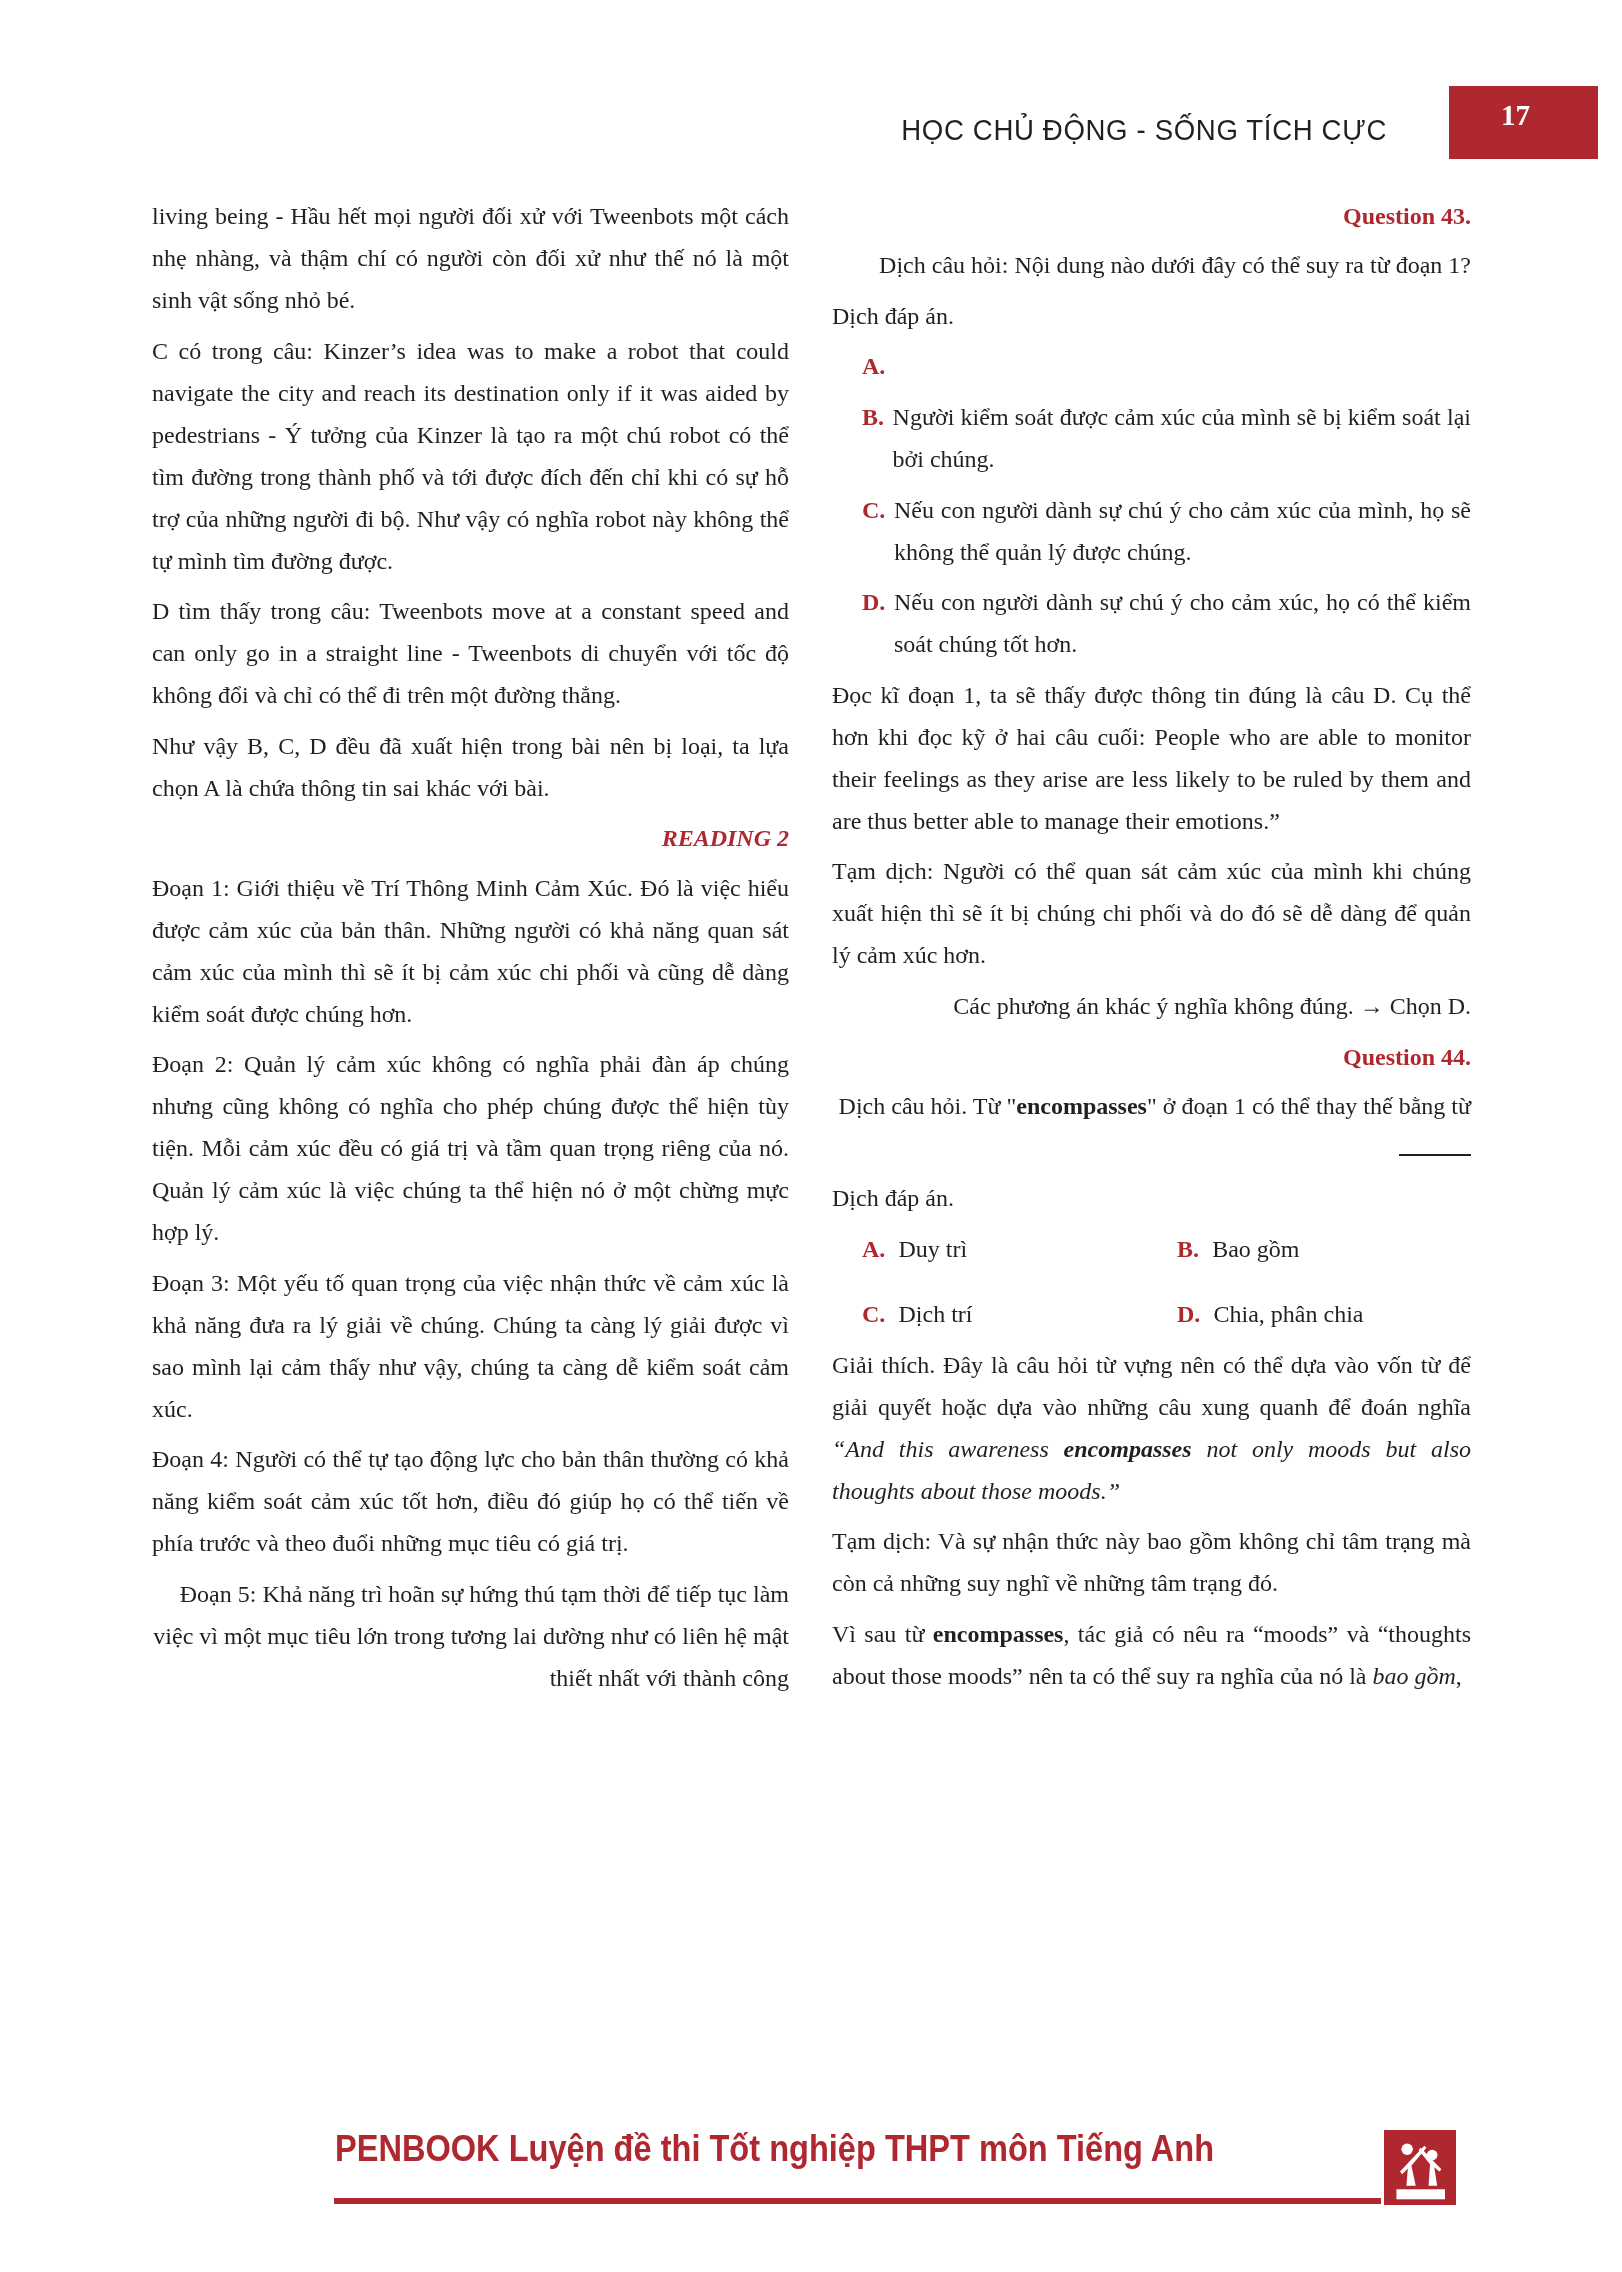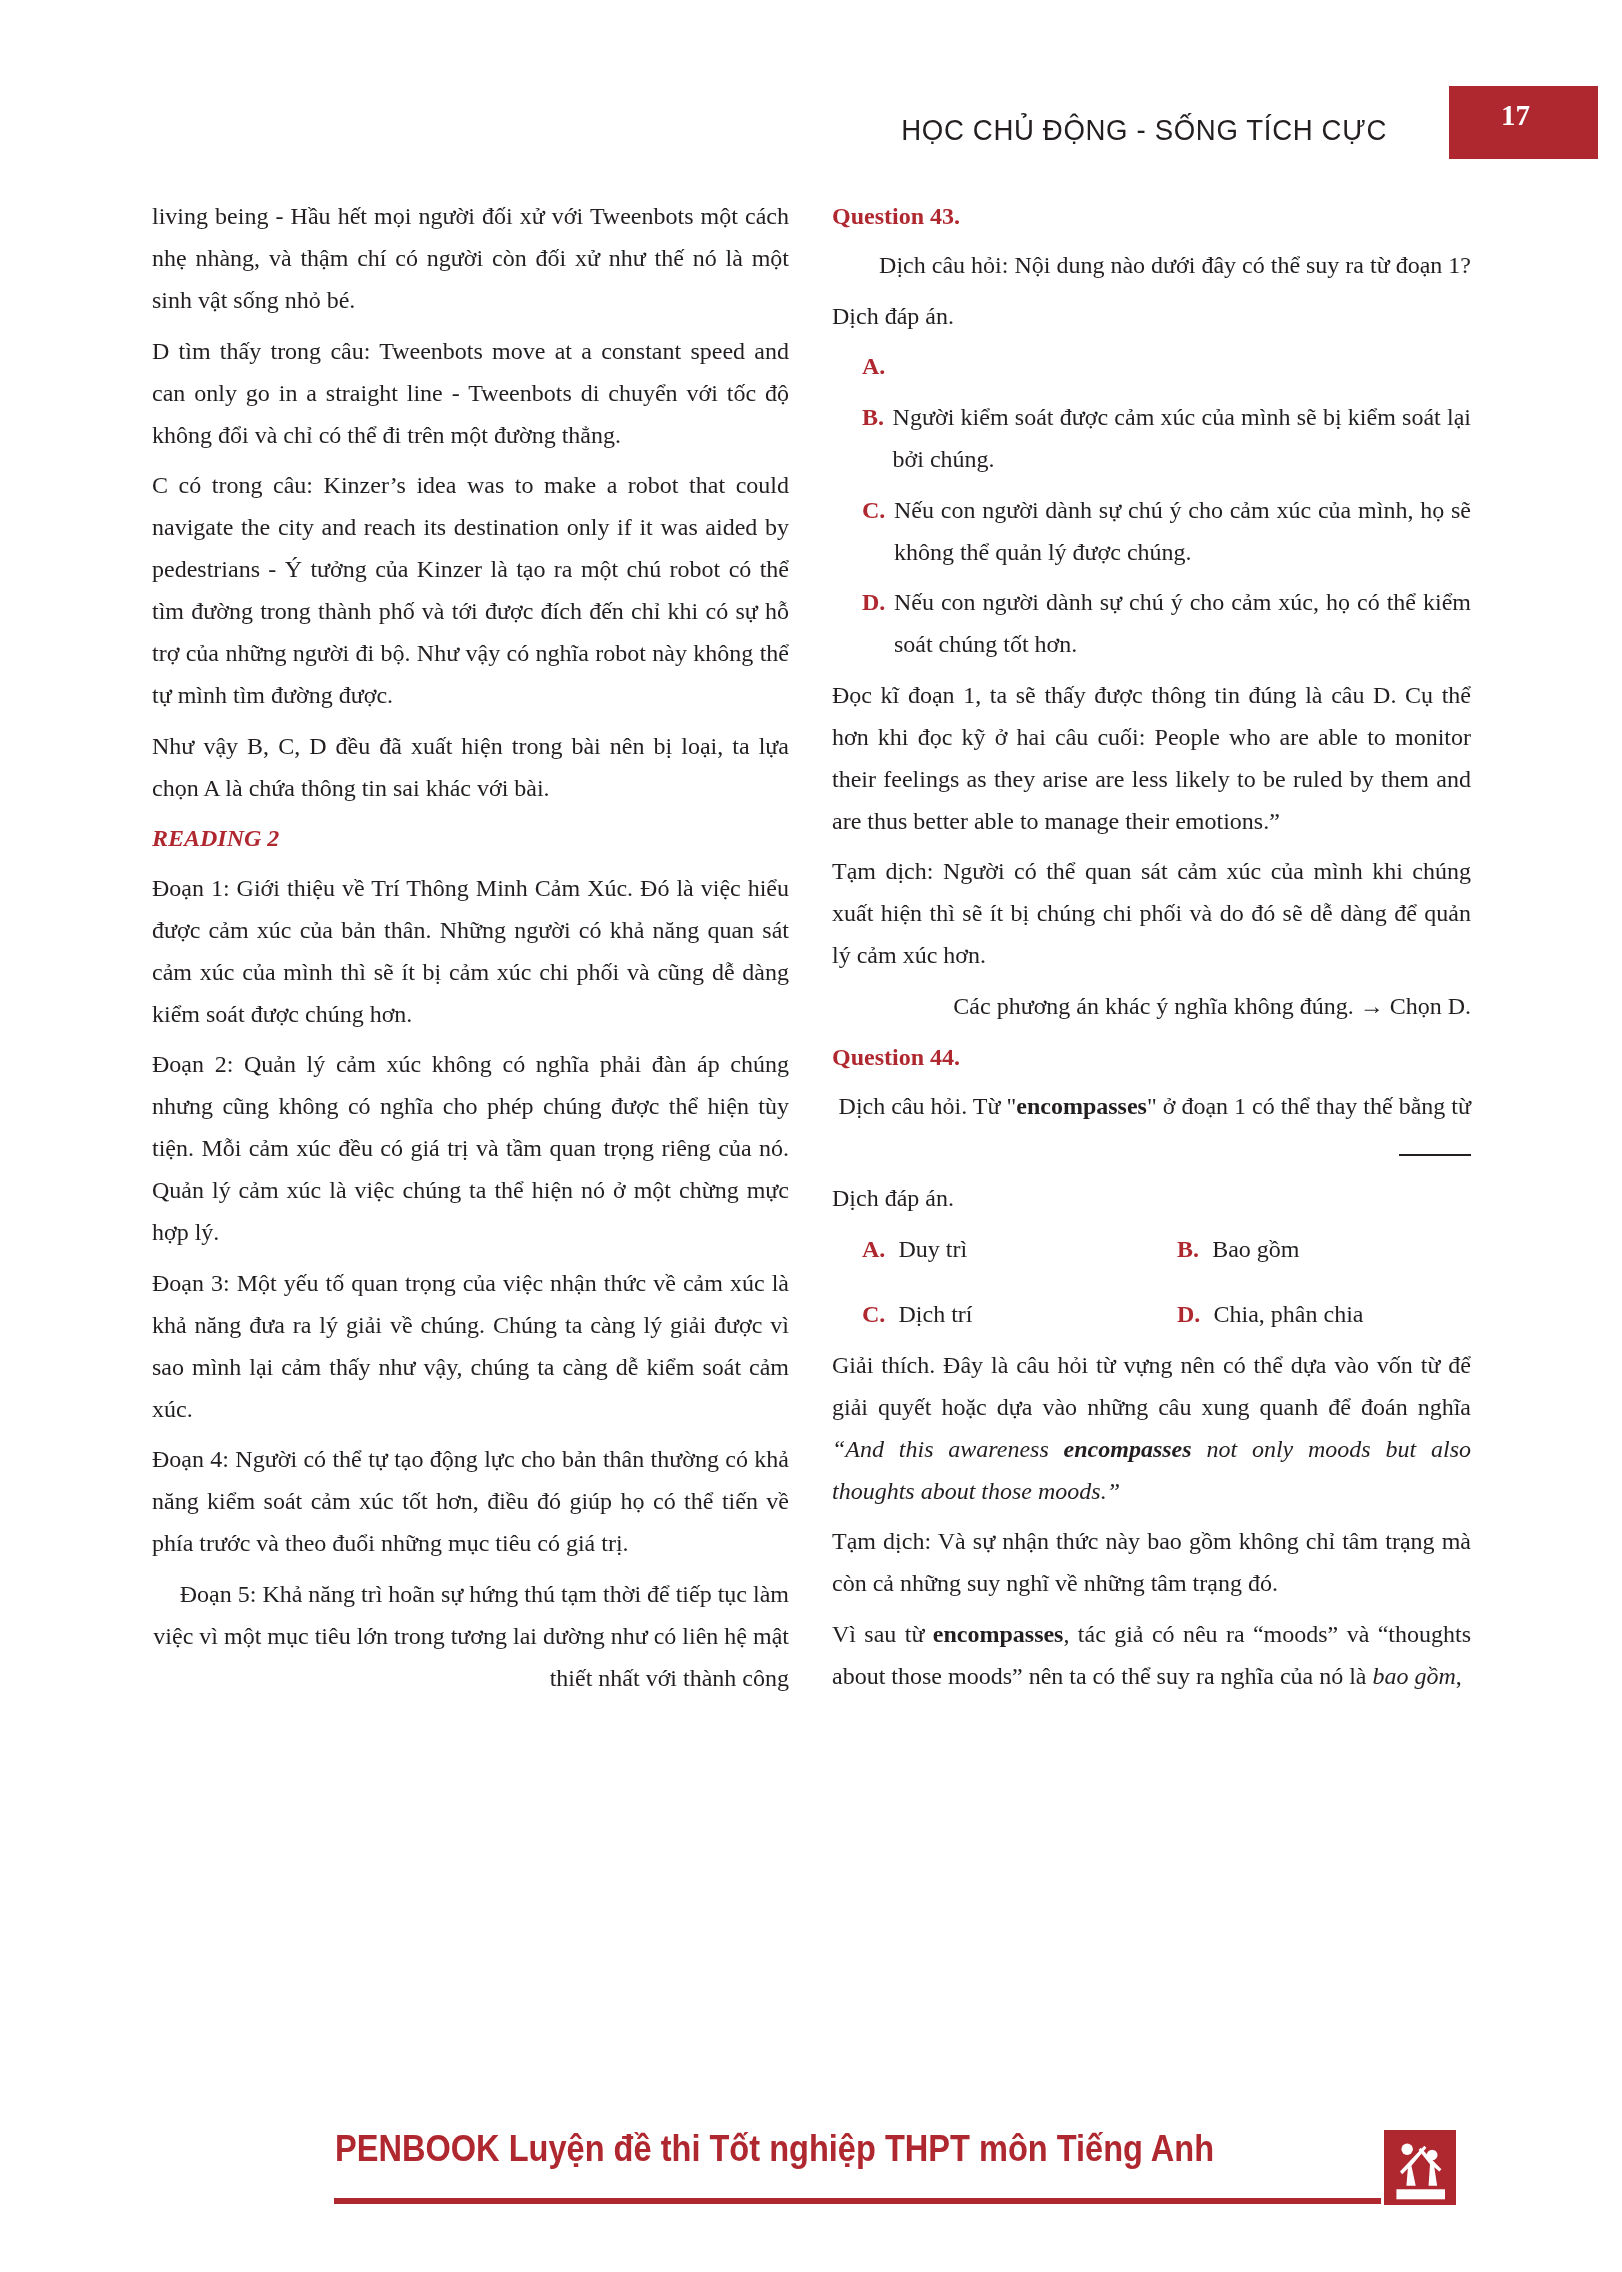--- a/index.html
+++ b/index.html
@@ -12,21 +12,21 @@
   .page-box { position: absolute; left: 1449px; top: 86px; width: 149px; height: 73px; background: #b0282f; }
   .page-num { position: absolute; left: 52px; top: 13px; font-family: "Liberation Serif", serif;
               font-weight: bold; font-size: 29px; color: #ffffff; }
 
   .col { position: absolute; top: 195px; font-size: 24px; line-height: 42px; }
   .col-left { left: 152px; width: 637px; }
   .col-right { left: 832px; width: 639px; }
 
   .para { margin: 0 0 8.6px 0; text-align: justify; }
   .para.nojust { text-align: right; }
-  .heading-red { color: #b0282f; font-weight: bold; margin: 0 0 7.2px 0; }
+  .heading-red { color: #b0282f; font-weight: bold; margin: 0 0 7.2px 0; text-align: right; }
   .heading-italic { font-style: italic; font-family: "Liberation Serif", serif; }
 
   .opt { display: flex; margin: 0 0 8.6px 0; padding-left: 30px; text-align: justify; }
   .opt-letter { color: #b0282f; font-weight: bold; flex: none; margin-right: 8.6px; }
   .opt-text { flex: 1; }
 
   .opt-grid { display: grid; grid-template-columns: 315px 1fr; row-gap: 23px; padding-left: 30px; margin-bottom: 8.6px; }
   .opt-cell .opt-letter { margin-right: 7.2px; }
 
   b.kw { font-weight: bold; }
@@ -42,22 +42,22 @@
 </head>
 <body>
 
 <div class="running-head">HỌC CHỦ ĐỘNG - SỐNG TÍCH CỰC</div>
 <div class="page-box">
   <span class="page-num">17</span>
 </div>
 
 <div class="col col-left">
   <p class="para">living being - Hầu hết mọi người đối xử với Tweenbots một cách nhẹ nhàng, và thậm chí có người còn đối xử như thế nó là một sinh vật sống nhỏ bé.</p>
+  <p class="para">C có trong câu: Kinzer’s idea was to make a robot that could navigate the city and reach its destination only if it was aided by pedestrians - Ý tưởng của Kinzer là tạo ra một chú robot có thể tìm đường trong thành phố và tới được đích đến chỉ khi có sự hỗ trợ của những người đi bộ. Như vậy có nghĩa robot này không thể tự mình tìm đường được.</p>
   <p class="para">D tìm thấy trong câu: Tweenbots move at a constant speed and can only go in a straight line - Tweenbots di chuyển với tốc độ không đổi và chỉ có thể đi trên một đường thẳng.</p>
-  <p class="para">C có trong câu: Kinzer’s idea was to make a robot that could navigate the city and reach its destination only if it was aided by pedestrians - Ý tưởng của Kinzer là tạo ra một chú robot có thể tìm đường trong thành phố và tới được đích đến chỉ khi có sự hỗ trợ của những người đi bộ. Như vậy có nghĩa robot này không thể tự mình tìm đường được.</p>
   <p class="para">Như vậy B, C, D đều đã xuất hiện trong bài nên bị loại, ta lựa chọn A là chứa thông tin sai khác với bài.</p>
   <div class="heading-red heading-italic">READING 2</div>
   <p class="para">Đoạn 1: Giới thiệu về Trí Thông Minh Cảm Xúc. Đó là việc hiểu được cảm xúc của bản thân. Những người có khả năng quan sát cảm xúc của mình thì sẽ ít bị cảm xúc chi phối và cũng dễ dàng kiểm soát được chúng hơn.</p>
   <p class="para">Đoạn 2: Quản lý cảm xúc không có nghĩa phải đàn áp chúng nhưng cũng không có nghĩa cho phép chúng được thể hiện tùy tiện. Mỗi cảm xúc đều có giá trị và tầm quan trọng riêng của nó. Quản lý cảm xúc là việc chúng ta thể hiện nó ở một chừng mực hợp lý.</p>
   <p class="para">Đoạn 3: Một yếu tố quan trọng của việc nhận thức về cảm xúc là khả năng đưa ra lý giải về chúng. Chúng ta càng lý giải được vì sao mình lại cảm thấy như vậy, chúng ta càng dễ kiểm soát cảm xúc.</p>
   <p class="para">Đoạn 4: Người có thể tự tạo động lực cho bản thân thường có khả năng kiểm soát cảm xúc tốt hơn, điều đó giúp họ có thể tiến về phía trước và theo đuổi những mục tiêu có giá trị.</p>
   <p class="para nojust">Đoạn 5: Khả năng trì hoãn sự hứng thú tạm thời để tiếp tục làm việc vì một mục tiêu lớn trong tương lai dường như có liên hệ mật thiết nhất với thành công</p>
 </div>
 
 <div class="col col-right">

